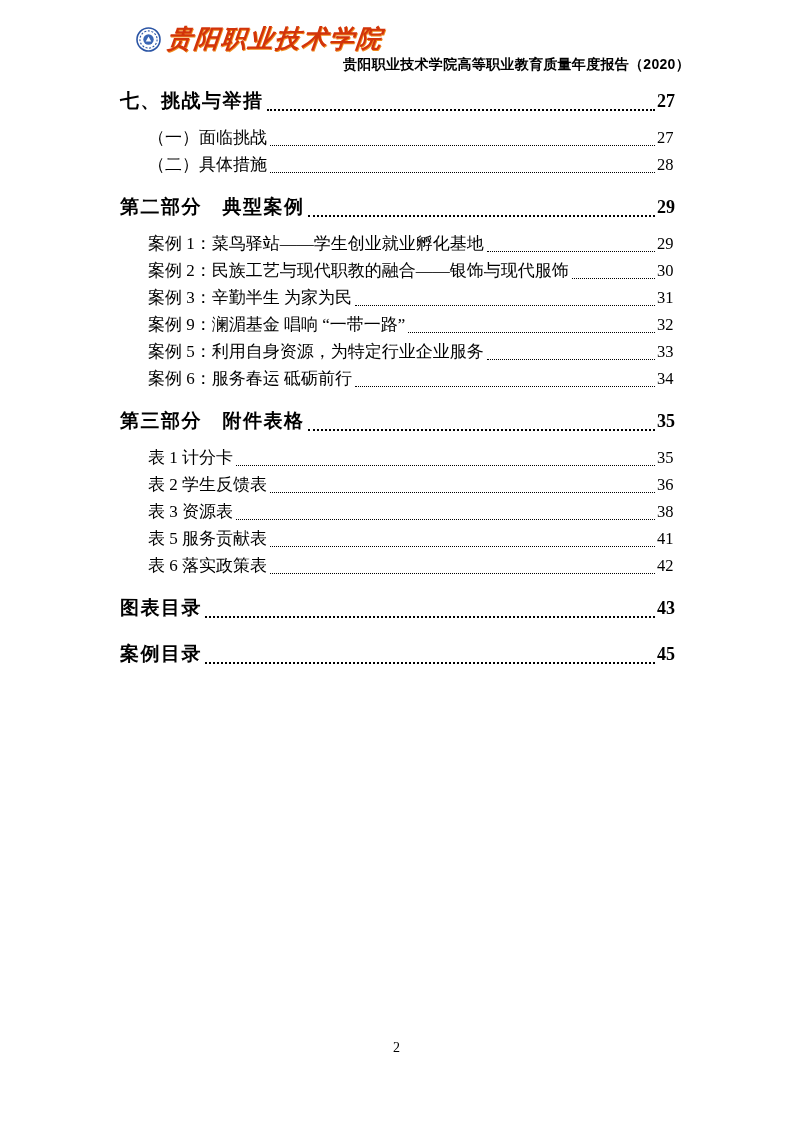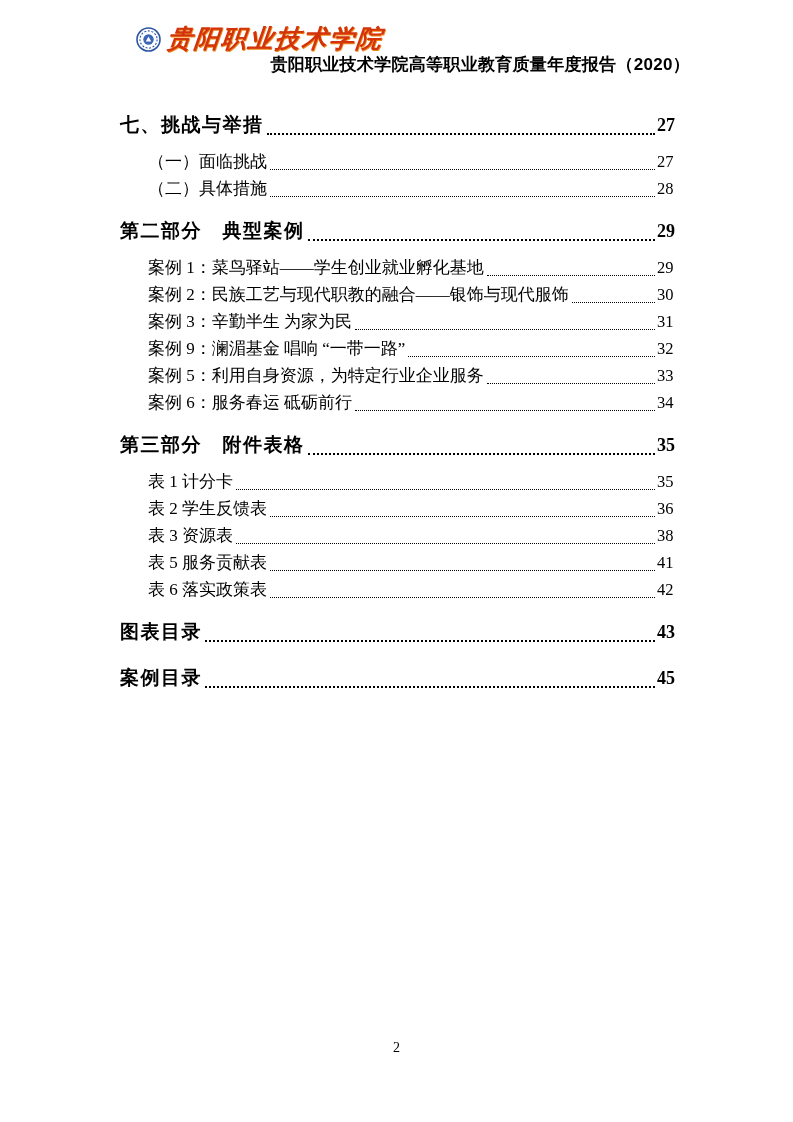--- a/index.html
+++ b/index.html
@@ -26,26 +26,26 @@
     color:var(--accent,#d2330a);
     text-shadow:1px 1px 0 #f08a1d;
     transform:skewX(-6deg);
     white-space:nowrap;
   }
   .report-title{
     margin-top:2px;
     text-align:right;
     font-family:"Liberation Sans","DejaVu Sans",sans-serif;
     font-weight:bold;
-    font-size:17px;line-height:17px;
+    font-size:14px;line-height:17px;
     letter-spacing:0.3px;
     white-space:nowrap;
   }
   
-  .toc{position:absolute;top:96px;left:120px;width:555px;}
+  .toc{position:absolute;top:72px;left:120px;width:555px;}
   .toc-row{display:flex;align-items:flex-end;}
   .toc-row .label{white-space:nowrap;flex:0 0 auto;}
   .toc-row .leader{flex:1 1 auto;border-bottom:2px dotted #000;margin:0 2px 4px 3px;min-width:10px;}
   .toc-row .pg{flex:0 0 auto;text-align:left;min-width:18px;font-family:Liberation Serif, serif;}
   .toc-row.level1{
     font-weight:bold;
     font-size:19px;line-height:34px;
     letter-spacing:1.5px;
     margin-top:12px;margin-bottom:6px;
   }

